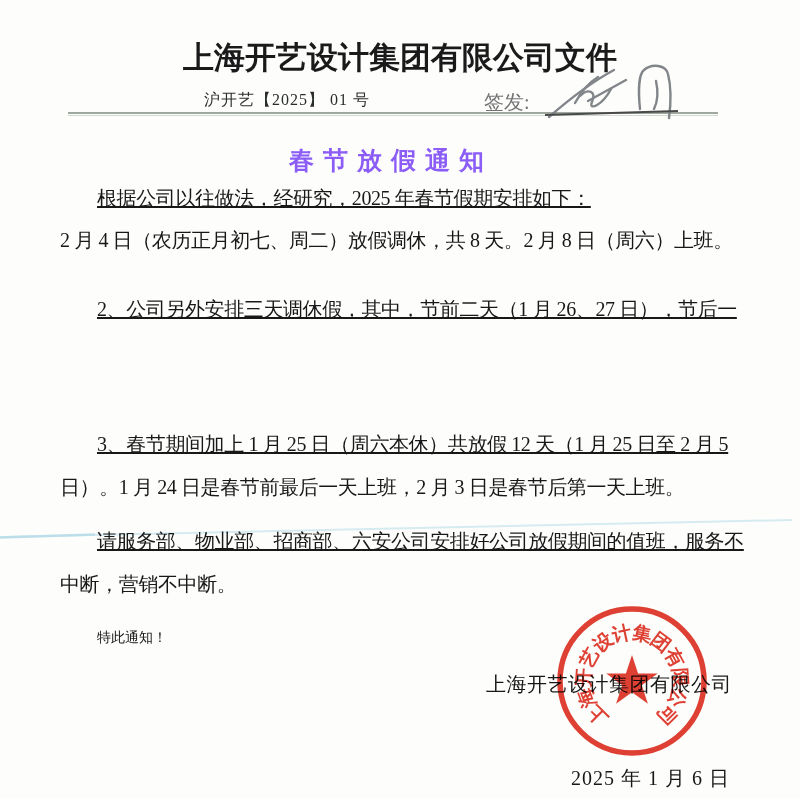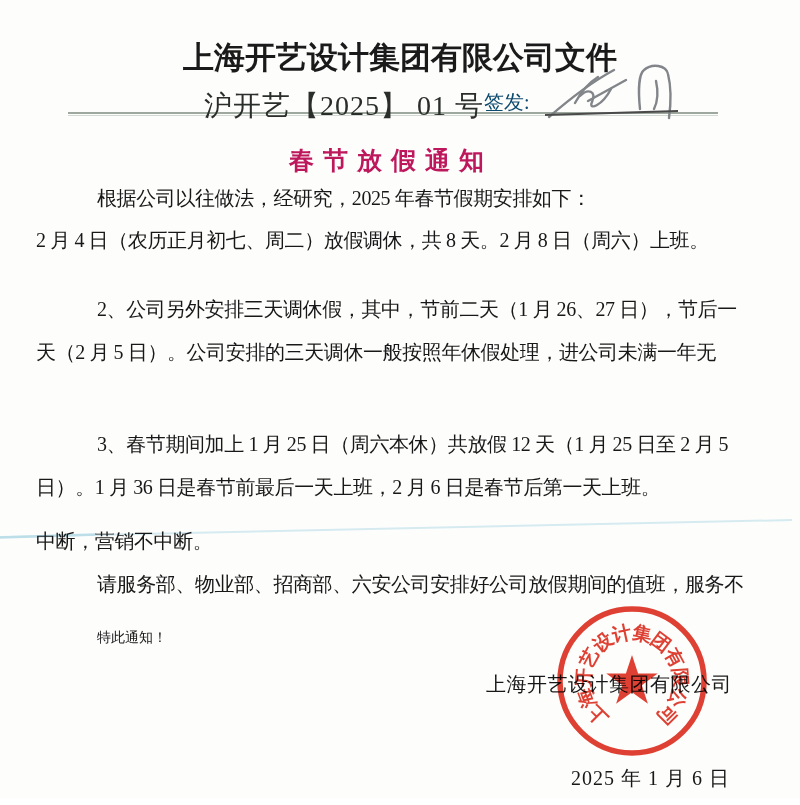--- a/index.html
+++ b/index.html
@@ -8,46 +8,46 @@
     background:#fdfdfc;
     font-family:"Liberation Serif","DejaVu Serif",serif;
     color:#1c1c1c;
   }
   .doc-title{
     position:absolute; top:37px; left:0; width:800px; text-align:center;
     font-size:31px; font-weight:600; letter-spacing:0px; color:#1a1a1a;
     white-space:nowrap;
   }
   .doc-number{
-    position:absolute; top:92px; left:204px; font-size:28px; line-height:1;
+    position:absolute; top:92px; left:204px; font-size:16px; line-height:1;
     letter-spacing:1px; color:#2a2e2a; white-space:nowrap;
   }
   .sign-label{
     position:absolute; top:92px; left:484px; font-size:20px; line-height:1;
-    color:#0c4a6e; white-space:nowrap;
+    color:#737373; white-space:nowrap;
   }
   .sig-svg{ position:absolute; left:470px; top:58px; width:230px; height:68px; }
   .separator{
     position:absolute; left:68px; top:112px; width:650px; height:4px;
   }
   .separator .l1{ height:1.5px; background:#9fa89f; }
   .separator .l2{ height:1px; margin-top:1px; background:#d2d8d2; }
   .notice-heading{
     position:absolute; top:144px; left:0; width:782px; text-align:center;
     font-family:Liberation Sans, sans-serif;
-    font-weight:700; font-size:25px; letter-spacing:9px; color:#be185d;
+    font-weight:700; font-size:25px; letter-spacing:9px; color:#8b5cf6;
     white-space:nowrap;
   }
   .body-host{ position:absolute; left:0; top:0; width:800px; }
   .para{ position:absolute; left:0; width:800px; }
   .bline{
-    margin-left:36px; height:43px; line-height:43px; white-space:nowrap;
+    margin-left:60px; height:43px; line-height:43px; white-space:nowrap;
     font-size:20px; letter-spacing:-0.4px; color:#181818;
   }
-  .bline.first{ margin-left:97px; }
+  .bline.first{ margin-left:97px;text-decoration:underline; }
   .closing{
     position:absolute; left:97px; top:631px; font-size:14px; line-height:1;
     color:#181818; white-space:nowrap;
   }
   .sig-company{
     position:absolute; top:674px; right:68px; font-size:20px; line-height:1;
     letter-spacing:0.5px; color:#181818; white-space:nowrap; z-index:2;
   }
   .sig-date{
     position:absolute; top:722px; right:70px; font-size:20px; line-height:1;
@@ -99,29 +99,28 @@
 
   <div class="body-host layer1">
       <div class="para" style="top: 177px;">
         <div class="bline first">根据公司以往做法，经研究，2025 年春节假期安排如下：</div>
       </div>
       <div class="para" style="top: 219px;">
         <div class="bline">2 月 4 日（农历正月初七、周二）放假调休，共 8 天。2 月 8 日（周六）上班。</div>
       </div>
       <div class="para" style="top: 288px;">
         <div class="bline first">2、公司另外安排三天调休假，其中，节前二天（1 月 26、27 日），节后一</div>
-        <div class="bline">天（2 月 5 日）。公司安排的三天调休一般按照年休假处理，进公司未满一年无</div>
       </div>
       <div class="para" style="top: 423px;">
         <div class="bline first">3、春节期间加上 1 月 25 日（周六本休）共放假 12 天（1 月 25 日至 2 月 5</div>
-        <div class="bline">日）。1 月 36 日是春节前最后一天上班，2 月 6 日是春节后第一天上班。</div>
+        <div class="bline">日）。1 月 24 日是春节前最后一天上班，2 月 3 日是春节后第一天上班。</div>
       </div>
       <div class="para" style="top: 520px;">
+        <div class="bline first">请服务部、物业部、招商部、六安公司安排好公司放假期间的值班，服务不</div>
         <div class="bline">中断，营销不中断。</div>
-        <div class="bline first">请服务部、物业部、招商部、六安公司安排好公司放假期间的值班，服务不</div>
       </div>
     </div>
 
   <div class="closing layer1">特此通知！</div>
 
   <div class="sig-company">上海开艺设计集团有限公司</div>
   <div class="sig-date">2025 年 1 月 6 日</div>
 
   <svg class="seal-svg" viewBox="0 0 162 162">
     <circle cx="81" cy="81" r="72" fill="none" stroke="#dd2c1d" stroke-width="5.5"></circle>

